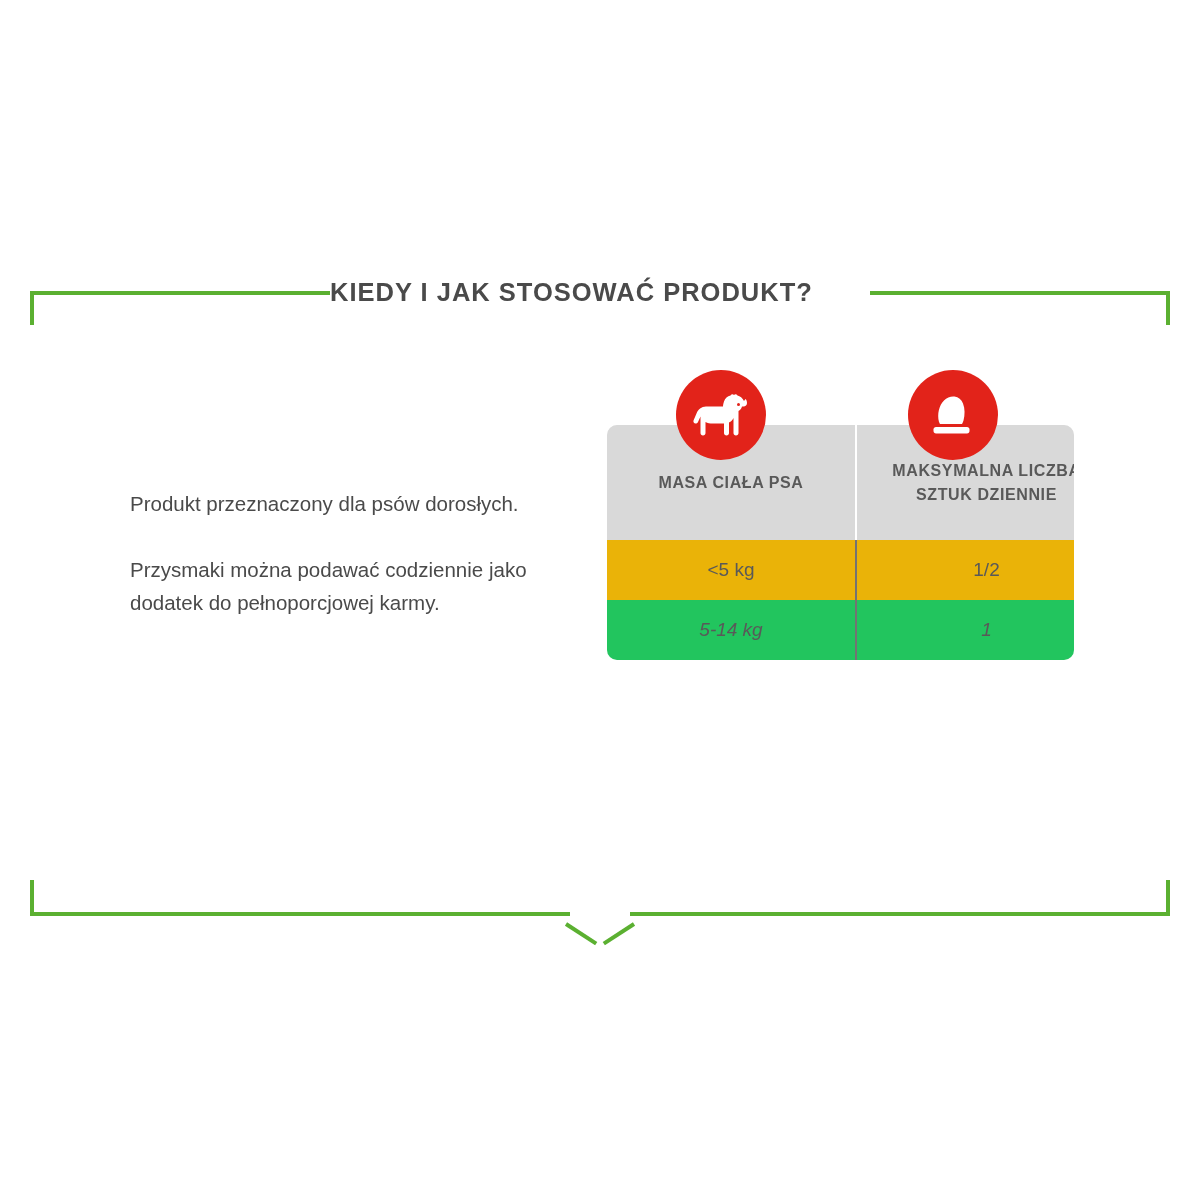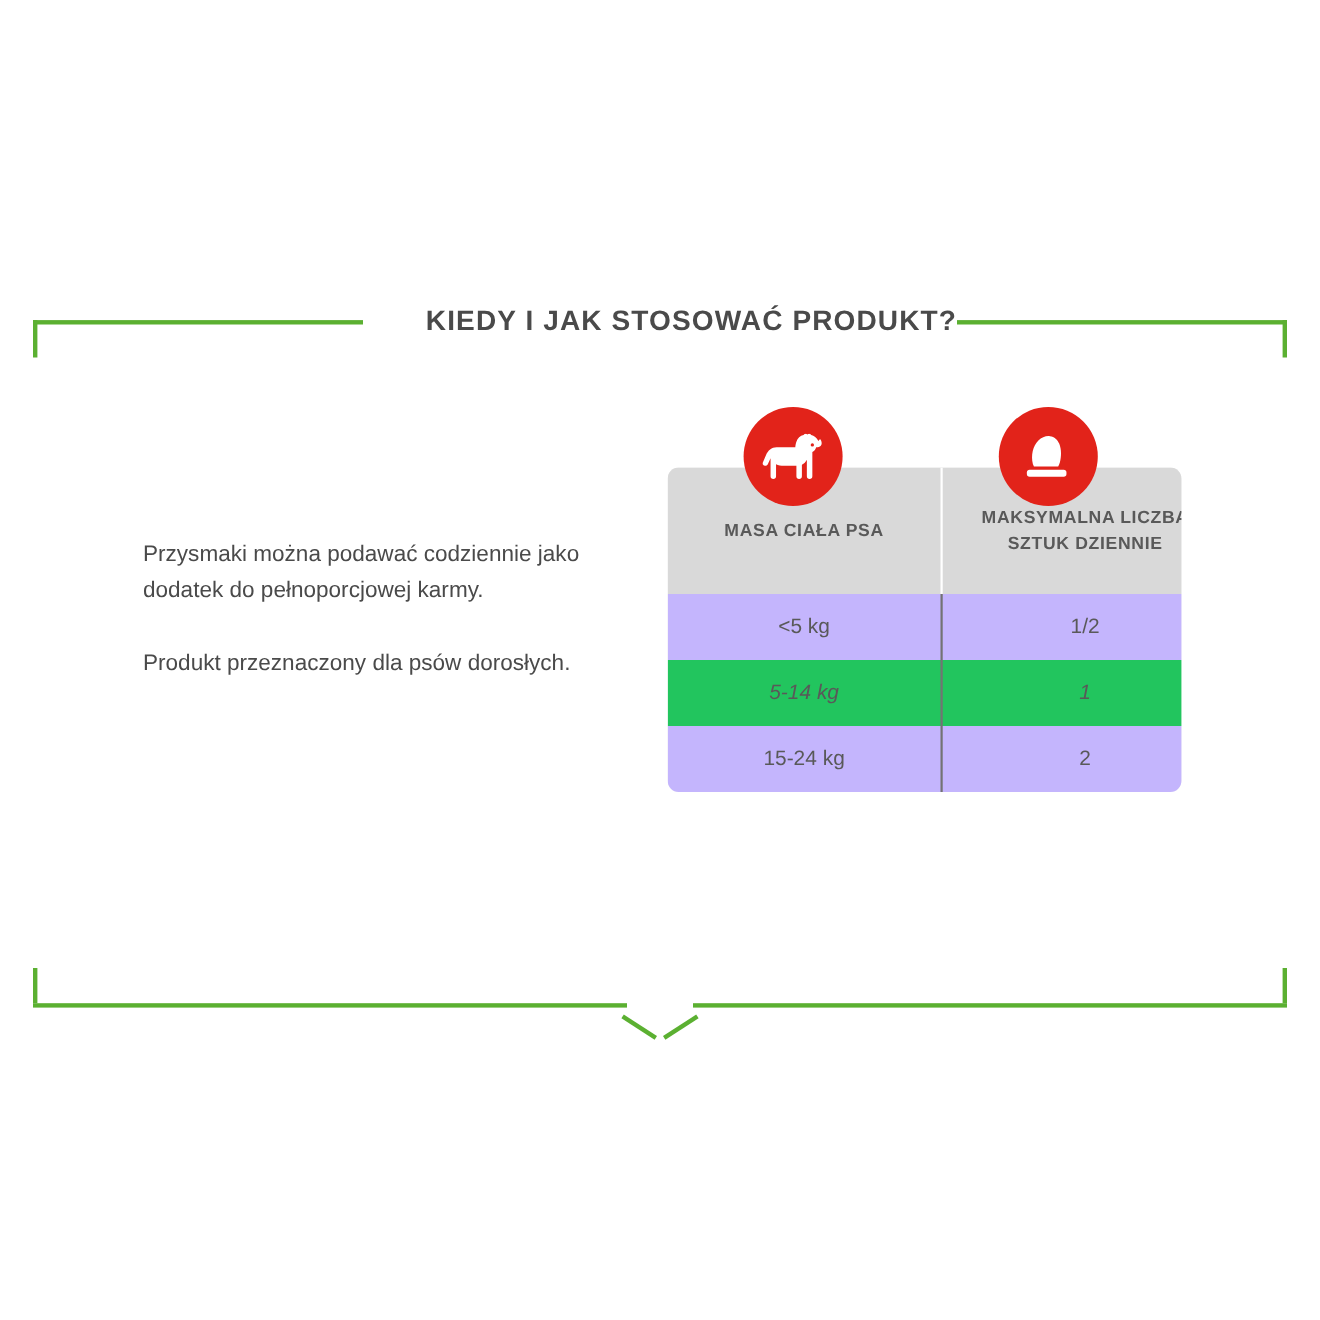--- a/index.html
+++ b/index.html
@@ -47,21 +47,21 @@
     top: 16px;
   }
   .top-bracket .tick.l { left: 0px; }
   .top-bracket .tick.r { right: 0px; }
 
   .section-title {
     position: absolute;
     left: 300px;
     top: 0px;
     width: 540px;
-    text-align: right;
+    text-align: left;
     font-size: 25.5px;
     font-weight: bold;
     letter-spacing: 1.0px;
     color: #4a4a4a;
     line-height: 34px;
     white-space: nowrap;
   }
 
   
   .bottom-bracket {
@@ -159,21 +159,21 @@
   .tbl thead th.col-a { width: 228px; }
   .tbl thead th.col-b { width: 239px; border-left: 2px solid #ffffff; }
 
   .tbl tbody td {
     height: 60px;
     font-size: 19px;
     font-weight: normal;
     padding: 0;
   }
   .tbl tbody td.cell-b { border-left: 2px solid #737373; }
-  .tbl tbody tr.odd td  { background: #c4b5fd; }
+  .tbl tbody tr.odd td  { background: #eab308; }
   .tbl tbody tr.even td { background: #22c55e; font-style: italic; }
 
   
   .badge {
     position: absolute;
     width: 90px;
     height: 90px;
     border-radius: 50%;
     background: #e2231a;
     display: flex;
@@ -191,45 +191,41 @@
 
   <div class="top-bracket">
     <div class="tick l"></div>
     <div class="seg left"></div>
     <div class="seg right"></div>
     <div class="tick r"></div>
     <div class="section-title">KIEDY I JAK STOSOWAĆ PRODUKT?</div>
   </div>
 
   <div class="left-copy">
+    <p>Produkt przeznaczony dla psów dorosłych.</p>
     <p>Przysmaki można podawać codziennie jako dodatek do pełnoporcjowej karmy.</p>
-    <p>Produkt przeznaczony dla psów dorosłych.</p>
   </div>
 
   <div class="table-wrap">
     <table class="tbl">
       <thead>
         <tr>
           <th class="col-a">MASA CIAŁA PSA</th>
           <th class="col-b">MAKSYMALNA LICZBA SZTUK DZIENNIE</th>
         </tr>
       </thead>
       <tbody>
         <tr class="odd">
           <td class="cell-a">&lt;5 kg</td>
           <td class="cell-b">1/2</td>
         </tr>
         <tr class="even">
           <td class="cell-a">5-14 kg</td>
           <td class="cell-b">1</td>
         </tr>
-        <tr class="odd">
-          <td class="cell-a">15-24 kg</td>
-          <td class="cell-b">2</td>
-        </tr>
       </tbody>
     </table>
   </div>
 
   <div class="badge dog">
     <span>
       <svg width="58" height="42" viewBox="0 0 116 84" xmlns="http://www.w3.org/2000/svg">
         <path fill="#ffffff" d="M104 14 c-3 -6 -8 -10 -13 -11 c-2 -3 -5 -3 -7 -1 c-2 -2 -5 -2 -7 1 c-6 1 -11 6 -13 12 c-1 3 -2 7 -2 10 l-34 0 c-9 0 -16 6 -19 14 l-6 14 c-1 3 1 6 4 6 c2 0 4 -1 5 -3 l5 -11 l0 33 c0 3 2 5 5 5 c3 0 5 -2 5 -5 l0 -22 c4 2 9 3 14 3 l23 0 l0 19 c0 3 2 5 5 5 c3 0 5 -2 5 -5 l0 -21 c4 -2 7 -5 9 -9 l0 30 c0 3 2 5 5 5 c3 0 5 -2 5 -5 l0 -44 c3 -2 6 -5 7 -9 l3 0 c4 0 7 -3 7 -7 c0 -3 -1 -6 -3 -8 z"></path>
         <circle cx="93" cy="21" r="3" fill="#e2231a"></circle>
       </svg>

